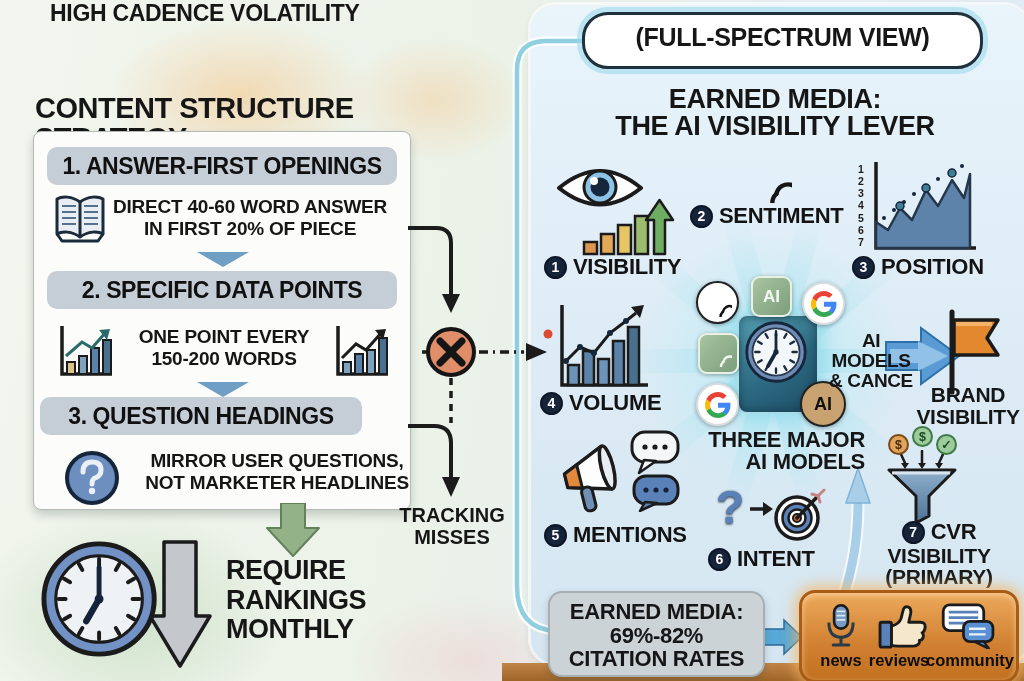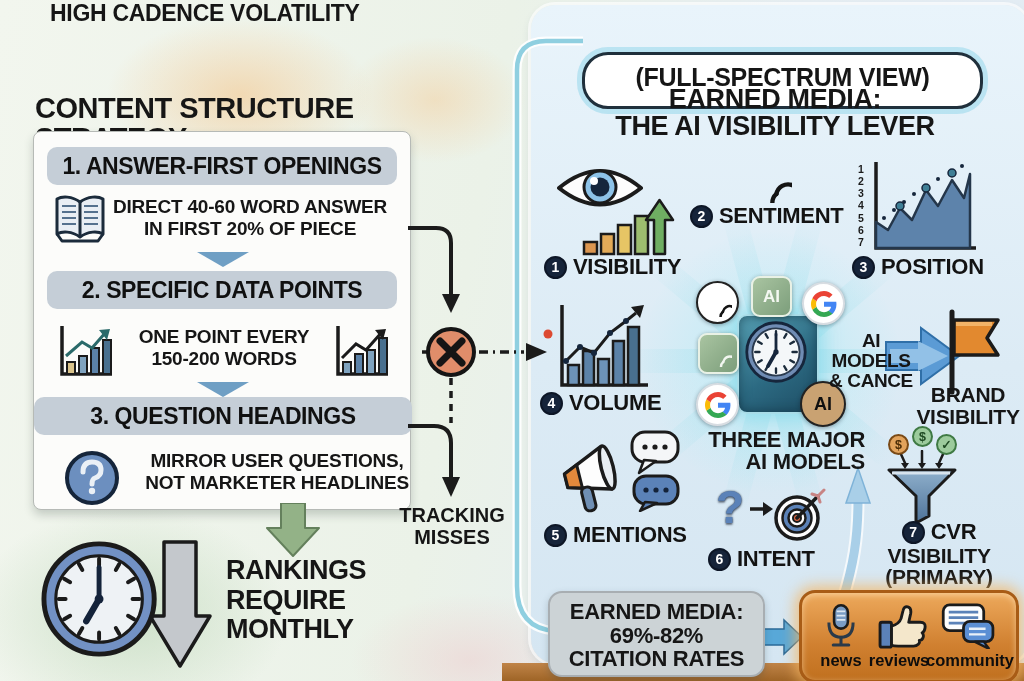--- a/index.html
+++ b/index.html
@@ -24,21 +24,21 @@
   .detail{font-size:19px;font-weight:800;line-height:22px;text-align:center;letter-spacing:-.2px;}
   .tri{width:0;height:0;border-left:26px solid transparent;border-right:26px solid transparent;
        border-top:15px solid #6f9fc4;}
   .monitor{font-size:27px;font-weight:800;line-height:29.5px;letter-spacing:-.5px;}
   .tracking{font-size:20px;font-weight:800;line-height:22px;text-align:center;}
   .rpanel{border-radius:24px;
       background:linear-gradient(180deg,#e9f4fb 0%,#dcebf5 55%,#d5e6f2 100%);
       box-shadow:0 0 0 3px rgba(255,255,255,.65),0 4px 10px rgba(60,90,110,.18);}
   .fsbox{background:#ffffff;border:3px solid #20303c;border-radius:26px;
       box-shadow:0 0 0 5px rgba(150,215,235,.55);
-      font-size:25px;font-weight:800;line-height:45px;text-align:center;letter-spacing:-.3px;margin-top:40px;}
+      font-size:25px;font-weight:800;line-height:45px;text-align:center;letter-spacing:-.3px;}
   .emtitle{font-size:27px;font-weight:800;line-height:27px;text-align:center;letter-spacing:-.4px;}
   .mrow{display:flex;align-items:center;gap:6px;}
   .badge{width:23px;height:23px;border-radius:50%;background:#16243a;color:#fff;
      font-size:14px;font-weight:800;display:flex;align-items:center;justify-content:center;
      border:2px solid #0d1626;box-sizing:border-box;flex:0 0 23px;}
   .mlabel{font-size:22px;font-weight:800;letter-spacing:-.3px;color:#131313;}
   .ticks{display:flex;flex-direction:column;justify-content:space-between;height:84px;
      font-size:10.5px;font-weight:700;line-height:11px;color:#1b1b1b;}
   .beam{position:absolute;left:618px;top:349px;width:310px;height:24px;border-radius:12px;
      background:linear-gradient(90deg,rgba(140,210,225,0),rgba(150,222,235,.5),rgba(140,210,225,0));}
@@ -148,21 +148,21 @@
       <path d="M4 2 V50 H54" stroke="#1b1b1b" stroke-width="3.5" fill="none"></path>
       <rect x="9" y="38" width="8" height="12" fill="#7fa3bf" stroke="#1b1b1b" stroke-width="2"></rect>
       <rect x="21" y="30" width="8" height="20" fill="#5b82a8" stroke="#1b1b1b" stroke-width="2"></rect>
       <rect x="33" y="26" width="8" height="24" fill="#7fa3bf" stroke="#1b1b1b" stroke-width="2"></rect>
       <rect x="45" y="14" width="8" height="36" fill="#49708f" stroke="#1b1b1b" stroke-width="2"></rect>
       <path d="M8 34 L22 20 L32 26 L48 8" stroke="#1b1b1b" stroke-width="3" fill="none"></path>
       <path d="M41 6 L52 5 L49 16 Z" fill="#1b1b1b"></path>
     </svg>
     <div class="abs tri" style="left:163px;top:250px;"></div>
 
-    <div class="abs pill" style="left:0;top:265px;width:378px;">3. QUESTION HEADINGS</div>
+    <div class="abs pill" style="left:6px;top:265px;width:322px;">3. QUESTION HEADINGS</div>
     <svg class="abs" style="left:30px;top:318px;width:56px;height:56px;" viewBox="0 0 56 56">
       <circle cx="28" cy="28" r="25" fill="#6c8fbf" stroke="#15253a" stroke-width="4"></circle>
       <path d="M19 22 q0-10 9-10 q9 0 9 8 q0 6-6 8 q-3 1-3 6" fill="none" stroke="#eaf0f6" stroke-width="5" stroke-linecap="round"></path>
       <circle cx="28" cy="41" r="3.2" fill="#eaf0f6"></circle>
     </svg>
     <div class="abs detail" style="left:92px;top:318px;width:268px;margin-left:17px;">
       <div>MIRROR USER QUESTIONS,</div>
       <div>NOT MARKETER HEADLINES</div>
     </div>
   </div>
@@ -179,22 +179,22 @@
     <circle cx="60" cy="65" r="44" fill="#eef2f5" stroke="#1b1b1b" stroke-width="3"></circle>
     <g stroke="#1b1b1b" stroke-width="4" stroke-linecap="round">
       <path d="M60 31 V24 M77 35.6 L80.5 29.5 M89.4 48 L95.5 44.5 M94 65 H101 M89.4 82 L95.5 85.5 M77 94.4 L80.5 100.5 M60 99 V106 M43 94.4 L39.5 100.5 M30.6 82 L24.5 85.5 M26 65 H19 M30.6 48 L24.5 44.5 M43 35.6 L39.5 29.5"></path>
     </g>
     <path d="M60 65 L60 33" stroke="#14233a" stroke-width="5" stroke-linecap="round"></path>
     <path d="M60 65 L47 87.5" stroke="#14233a" stroke-width="6.5" stroke-linecap="round"></path>
     <circle cx="60" cy="65" r="4.5" fill="#14233a"></circle>
   </svg>
 
   <div class="abs monitor" style="left:226px;top:556px;width:195px;">
+    <div>REQUIRE</div>
     <div>RANKINGS</div>
-    <div>REQUIRE</div>
     <div>MONTHLY</div>
   </div>
 
   <svg class="abs" style="left:0;top:0;width:1024px;height:681px;pointer-events:none;z-index:3;" viewBox="0 0 1024 681">
 
     <path d="M 583 41 H 546 Q 517 41 517 70 V 586 Q 517 629 556 631 H 566" fill="none" stroke="#ffffff" stroke-width="9" opacity="0.9"></path>
     <path d="M 583 41 H 546 Q 517 41 517 70 V 586 Q 517 629 556 631 H 566" fill="none" stroke="#8fcfe0" stroke-width="4.5"></path>
 
     <path d="M 408 228 H 436 Q 451 228 451 243 V 296" fill="none" stroke="#1b1b1b" stroke-width="4"></path>
     <polygon points="442,294 460,294 451,313" fill="#1b1b1b"></polygon>

